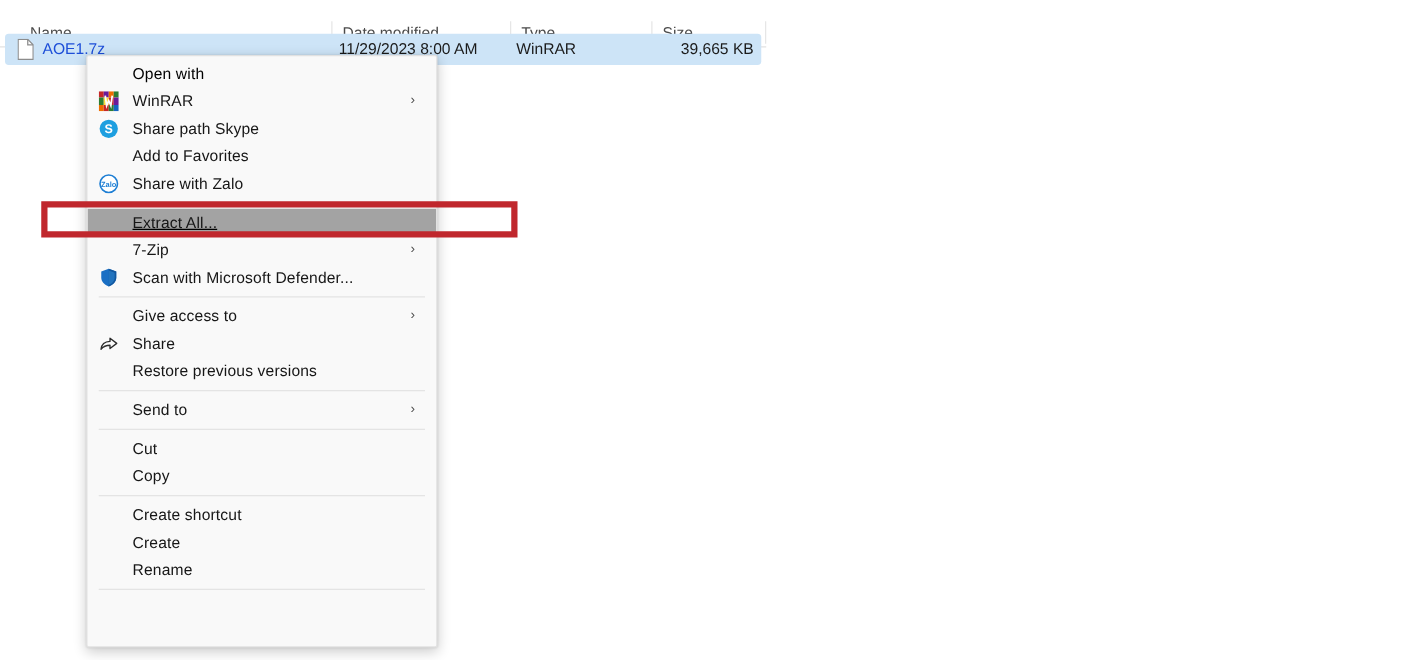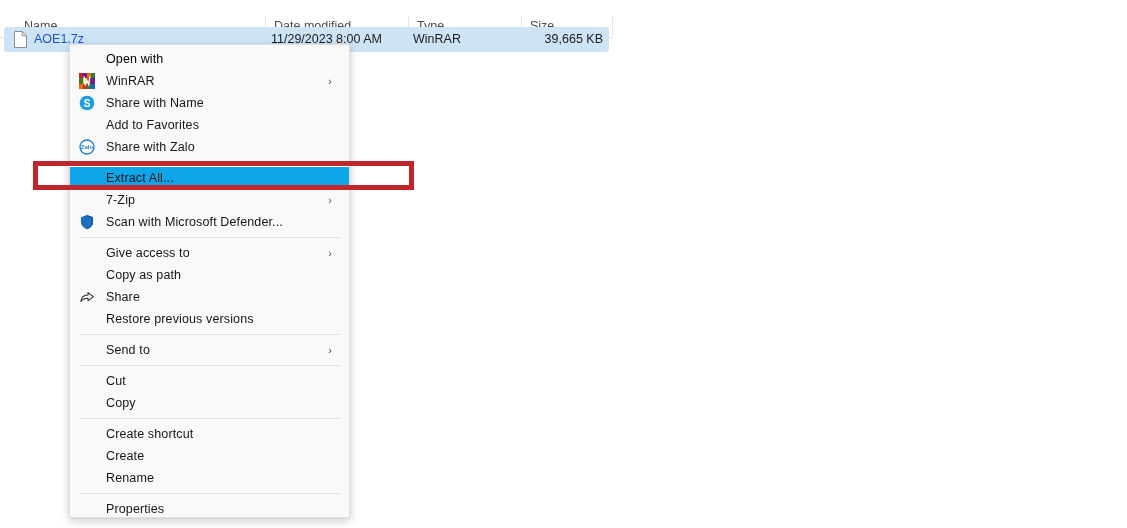--- a/index.html
+++ b/index.html
@@ -104,21 +104,22 @@
     overflow: hidden;
   }
   .menu-item {
     position: relative;
     height: 22px;
     display: flex;
     align-items: center;
     cursor: default;
   }
   .menu-item.hovered {
-    background: #0ea5e9;
+    background: #a3a3a3;
+    text-decoration: underline;
   }
   .mi-icon {
     position: absolute;
     left: 9px;
     top: 50%;
     transform: translateY(-50%);
     width: 16px;
     height: 16px;
     display: block;
   }
@@ -223,21 +224,21 @@
     <span class="mi-chevron">›</span>
   </div>
 
   <div class="menu-item">
     <span class="mi-icon">
       <svg width="16" height="16" viewBox="0 0 16 16">
         <circle cx="8" cy="8" r="7.3" fill="#1e9fe0"></circle>
         <text x="8" y="11.6" text-anchor="middle" font-family="Liberation Sans, sans-serif" font-size="10" font-weight="bold" fill="#ffffff">S</text>
       </svg>
     </span>
-    <span class="mi-label">Share with Name</span>
+    <span class="mi-label">Share path Skype</span>
   </div>
 
   <div class="menu-item">
     <span class="mi-label">Add to Favorites</span>
   </div>
 
   <div class="menu-item">
     <span class="mi-icon">
       <svg width="16" height="16" viewBox="0 0 16 16">
         <circle cx="8" cy="8" r="7" fill="#ffffff" stroke="#1f7fd4" stroke-width="1.3"></circle>
@@ -269,23 +270,20 @@
     <span class="mi-label">Scan with Microsoft Defender...</span>
   </div>
 
   <div class="menu-sep"></div>
 
   <div class="menu-item">
     <span class="mi-label">Give access to</span>
     <span class="mi-chevron">›</span>
   </div>
 
-  <div class="menu-item">
-    <span class="mi-label">Copy as path</span>
-  </div>
 
   <div class="menu-item">
     <span class="mi-icon">
       <svg width="16" height="16" viewBox="0 0 16 16">
         <path d="M1.8 12.4 C2.2 8.6 4.8 6.3 9.0 6.1 V3.6 L14.4 7.7 L9.0 11.8 V9.2 C5.8 9.2 3.6 10.2 1.8 12.4 Z" fill="none" stroke="#2b2b2b" stroke-width="1.05" stroke-linejoin="round"></path>
       </svg>
     </span>
     <span class="mi-label">Share</span>
   </div>
 
@@ -319,19 +317,16 @@
   <div class="menu-item">
     <span class="mi-label">Create</span>
   </div>
 
   <div class="menu-item">
     <span class="mi-label">Rename</span>
   </div>
 
   <div class="menu-sep"></div>
 
-  <div class="menu-item">
-    <span class="mi-label">Properties</span>
-  </div>
 
 </div>
 
 <div id="highlight-box"></div>
 
 </body></html>

